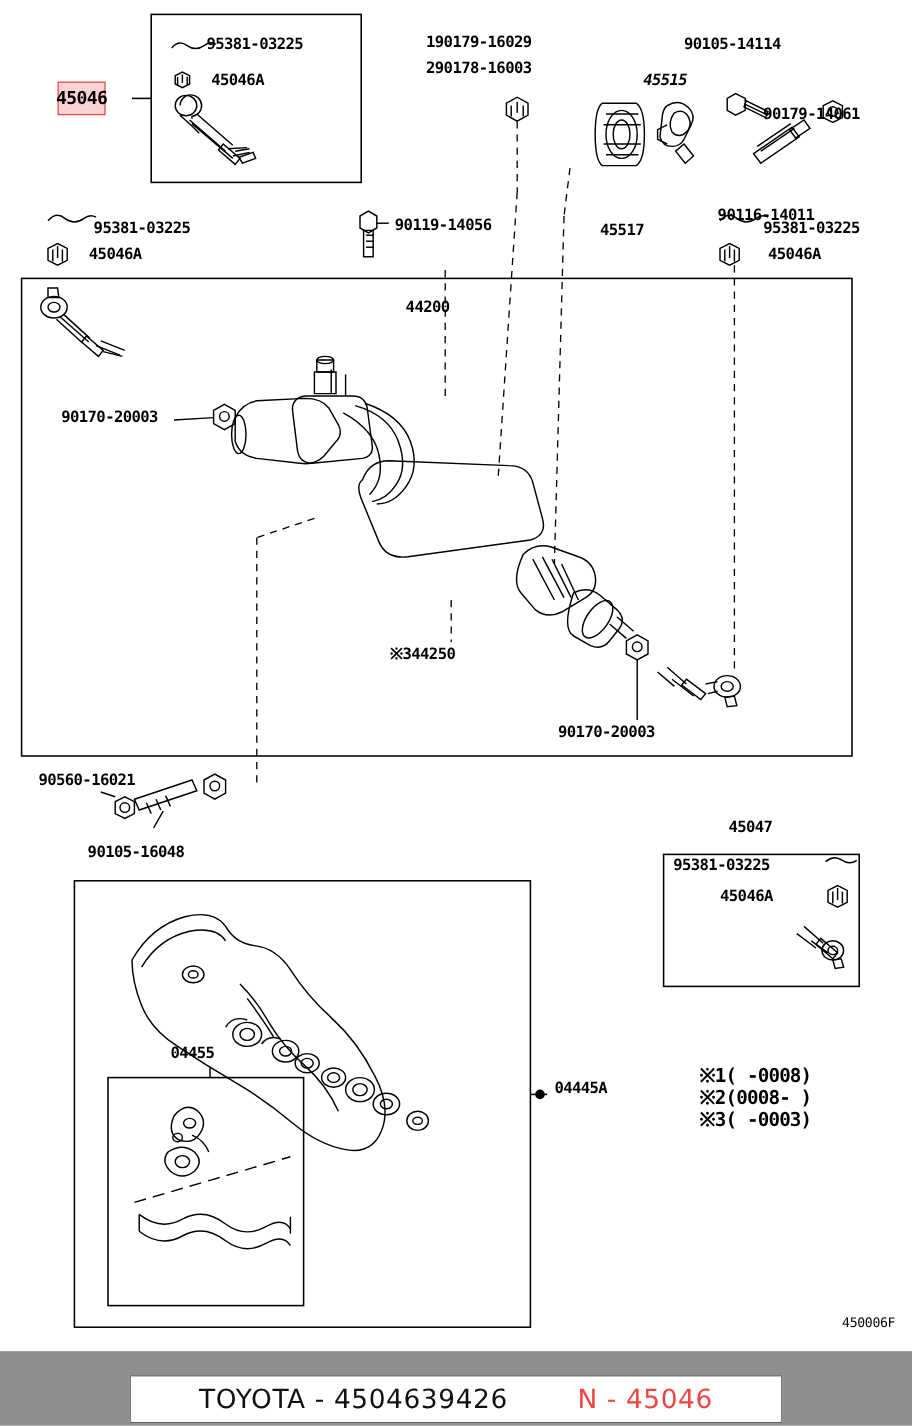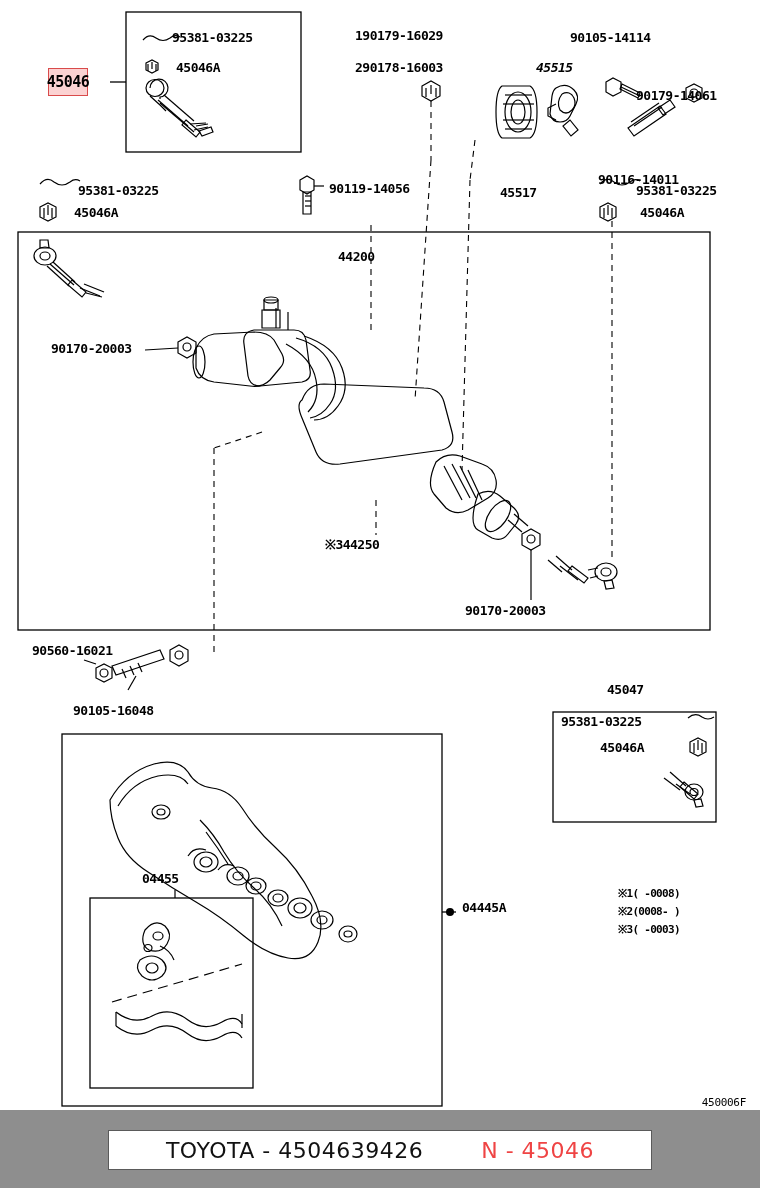--- a/index.html
+++ b/index.html
@@ -26,21 +26,21 @@
   }
   .lbl {
     position: absolute;
     font-family: "DejaVu Sans Mono", monospace;
     font-size: 13px;
     font-weight: bold;
     letter-spacing: -0.5px;
     white-space: nowrap;
     color: #000;
   }
-  .lbl.note { font-size: 11px; font-weight: bold; letter-spacing: -0.7px; margin-left: 35px; }
+  .lbl.note { font-size: 16px; font-weight: bold; letter-spacing: -0.7px; }
 
   
   .highlight-box {
     position: absolute;
     left: 48px; top: 68px;
     width: 40px; height: 28px;
     background: #fbd2d2;
     border: 1.4px solid #d94b4b;
     display: flex;
     align-items: center;
@@ -51,21 +51,21 @@
     font-size: 15px;
     font-weight: bold;
     color: #000;
     letter-spacing: -0.5px;
   }
 
   
   .footer {
     position: absolute;
     left: 0; bottom: 0;
-    width: 760px; height: 78px;
+    width: 760px; height: 62px;
     background: #8e8e8e;
   }
   .footer-inner {
     position: absolute;
     left: 108px; top: 20px;
     width: 544px; height: 40px;
     background: #ffffff;
     border: 1px solid #5a5a5a;
     display: flex;
     align-items: center;
@@ -368,21 +368,21 @@
   </svg>
 
   <div class="highlight-box">
     <span>45046</span>
   </div>
 
   <div class="lbl" style="left:172px; top:30px;">95381-03225</div>
   <div class="lbl" style="left:176px; top:60px;">45046A</div>
 
   <div class="lbl" style="left:355px; top:28px;">190179-16029</div>
-  <div class="lbl" style="left:355px; top:60px;">290178-16003</div>
+  <div class="lbl" style="left:355px; top:50px;">290178-16003</div>
   <div class="lbl" style="left:570px; top:30px;">90105-14114</div>
   <div class="lbl" style="left:536px; top:60px;font-style:italic;">45515</div>
   <div class="lbl" style="left:636px; top:88px;">90179-14061</div>
   <div class="lbl" style="left:598px; top:152px;margin-top:20px;">90116-14011</div>
   <div class="lbl" style="left:500px; top:185px;">45517</div>
 
   <div class="lbl" style="left:78px; top:183px;">95381-03225</div>
   <div class="lbl" style="left:74px; top:205px;">45046A</div>
   <div class="lbl" style="left:329px; top:181px;">90119-14056</div>
   <div class="lbl" style="left:338px; top:203px;margin-top:46px;">44200</div>

